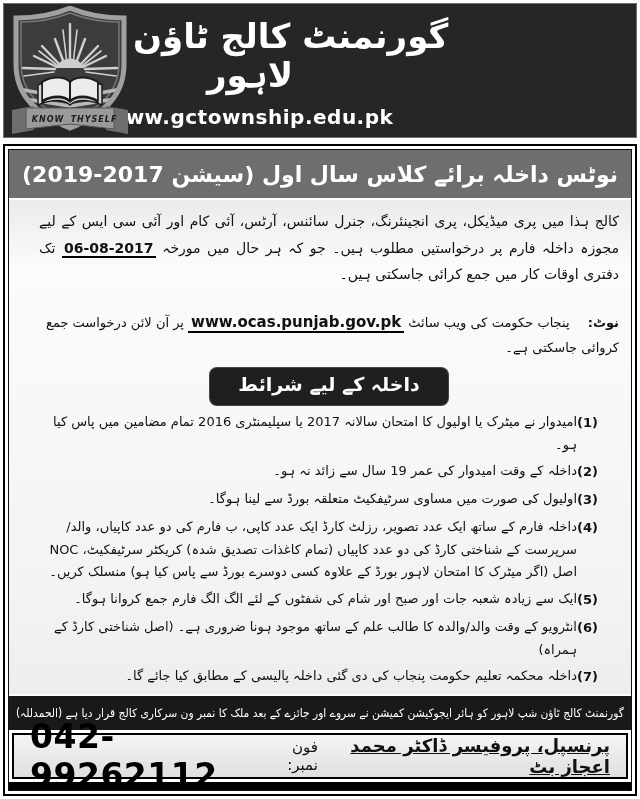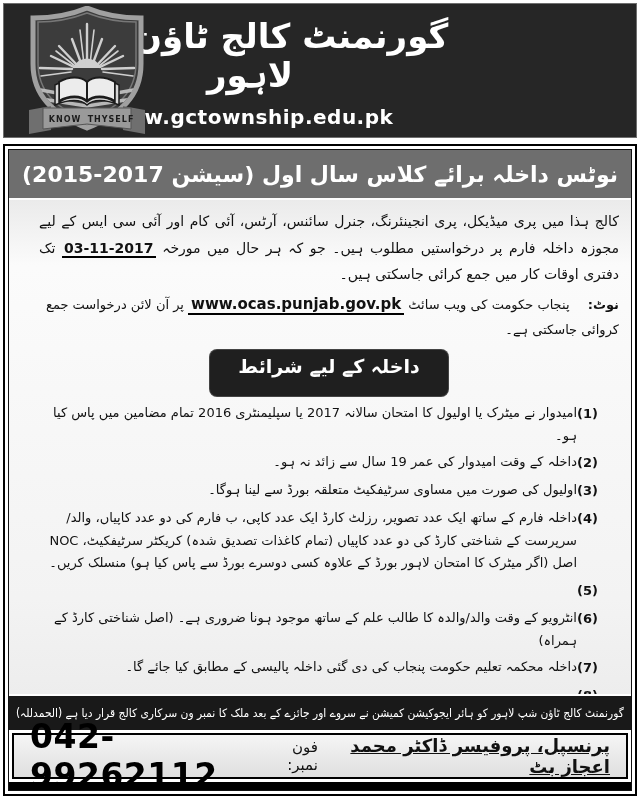--- a/index.html
+++ b/index.html
@@ -5,37 +5,37 @@
   html,body{margin:0;padding:0;background:#fff;}
   *{box-sizing:border-box;}
   body{font-family:"DejaVu Sans",sans-serif;}
   .ad{width:640px;height:799px;background:#fff;padding:3px;margin:0 auto;position:relative;overflow:hidden;}
 
   
   .header{height:135px;background:#262626;border:1px solid #6e6e6e;position:relative;color:#fff;}
   .masthead{position:absolute;top:6px;right:150px;left:10px;height:92px;display:flex;align-items:center;justify-content:center;text-align:center;}
   .college-name{font-size:34px;font-weight:bold;line-height:1.15;}
   .website{position:absolute;bottom:8px;right:150px;left:10px;text-align:center;font-size:20px;font-weight:bold;letter-spacing:.5px;direction:ltr;}
-  .logo-box{position:absolute;top:2px;left:21px;width:124px;height:130px;}
+  .logo-box{position:absolute;top:2px;left:4px;width:124px;height:130px;font-style:italic;}
 
   
   .frame{margin-top:6px;height:652px;border:2px solid #000;padding:3px;background:#fff;}
   .frame-inner{height:100%;border:1px solid #111;display:flex;flex-direction:column;overflow:hidden;background:linear-gradient(180deg,#dedede,#fbfbfb 18%,#f3f3f3 70%,#e7e7e7);}
 
   .notice-bar{flex:none;height:50px;background:#6e6e6e;color:#fff;display:flex;align-items:center;justify-content:center;border-bottom:2px solid #fdfdfd;}
   .notice-title{font-size:22px;font-weight:bold;white-space:nowrap;}
 
   .body-area{flex:1;position:relative;padding:8px 12px 2px 30px;overflow:hidden;}
   .intro{font-size:14px;line-height:1.9;text-align:justify;color:#111;}
   .hl-date{font-weight:bold;border-bottom:2px solid #000;padding:0 2px;}
-  .note-line{font-size:13px;line-height:1.9;color:#111;margin-top:2px;}
+  .note-line{font-size:13px;line-height:1.9;color:#111;margin-top:20px;}
   .note-label{font-weight:bold;margin-left:14px;}
   .hl-url{font-weight:bold;font-size:15px;border-bottom:2px solid #000;direction:ltr;unicode-bidi:embed;padding:0 3px;}
 
-  .cond-heading{background:#1f1f1f;color:#fff;width:fit-content;margin:7px auto 6px auto;padding:5px 28px 19px 28px;border-radius:7px;font-size:19px;font-weight:bold;box-shadow:0 0 0 1px #444;}
+  .cond-heading{background:#1f1f1f;color:#fff;width:fit-content;margin:7px auto 6px auto;padding:5px 28px 10px 28px;border-radius:7px;font-size:19px;font-weight:bold;box-shadow:0 0 0 1px #444;}
 
   .cond-list{margin-top:2px;}
   .cond-item{display:flex;align-items:flex-start;font-size:13px;line-height:1.75;color:#111;margin:4px 0;}
   .cond-num{flex:none;width:42px;direction:ltr;text-align:left;font-weight:bold;font-size:13px;padding-top:1px;}
   .cond-text{flex:1;padding-left:6px;}
 
   .spl{position:absolute;left:3px;bottom:40px;transform-origin:left bottom;transform:rotate(-90deg);font-weight:bold;font-size:15px;letter-spacing:1px;color:#111;direction:ltr;}
 
   .announce{flex:none;height:36px;background:#191919;color:#fff;display:flex;align-items:center;justify-content:center;overflow:hidden;border-top:2px solid #fff;}
   .announce-text{font-size:11.5px;white-space:nowrap;transform:scaleX(.93);}
@@ -118,28 +118,28 @@
           <text x="86" y="116" text-anchor="middle" font-family="DejaVu Sans, sans-serif" font-size="8" font-weight="bold" letter-spacing="1" fill="#1c1c1c">THYSELF</text>
         </g>
       </svg>
     </div>
   </div>
 
   <div class="frame">
     <div class="frame-inner">
 
       <div class="notice-bar">
-        <div class="notice-title">نوٹس داخلہ برائے کلاس سال اول (سیشن 2017-2015)</div>
+        <div class="notice-title">نوٹس داخلہ برائے کلاس سال اول (سیشن 2017-2019)</div>
       </div>
 
       <div class="body-area">
 
         <div class="intro">
           <span>کالج ہذا میں پری میڈیکل، پری انجینئرنگ، جنرل سائنس، آرٹس، آئی کام اور آئی سی ایس کے لیے مجوزہ داخلہ فارم پر درخواستیں مطلوب ہیں۔ جو کہ ہر حال میں مورخہ</span>
-          <span class="hl-date" dir="ltr">03-11-2017</span>
+          <span class="hl-date" dir="ltr">06-08-2017</span>
           <span>تک دفتری اوقات کار میں جمع کرائی جاسکتی ہیں۔</span>
         </div>
 
         <div class="note-line">
           <span class="note-label">نوٹ:</span>
           <span>پنجاب حکومت کی ویب سائٹ</span>
           <span class="hl-url">www.ocas.punjab.gov.pk</span>
           <span>پر آن لائن درخواست جمع کروائی جاسکتی ہے۔</span>
         </div>
 
@@ -157,20 +157,21 @@
           <div class="cond-item">
             <span class="cond-num">(3)</span>
             <span class="cond-text">اولیول کی صورت میں مساوی سرٹیفکیٹ متعلقہ بورڈ سے لینا ہوگا۔</span>
           </div>
           <div class="cond-item">
             <span class="cond-num">(4)</span>
             <span class="cond-text">داخلہ فارم کے ساتھ ایک عدد تصویر، رزلٹ کارڈ ایک عدد کاپی، ب فارم کی دو عدد کاپیاں، والد/سرپرست کے شناختی کارڈ کی دو عدد کاپیاں (تمام کاغذات تصدیق شدہ) کریکٹر سرٹیفکیٹ، NOC اصل (اگر میٹرک کا امتحان لاہور بورڈ کے علاوہ کسی دوسرے بورڈ سے پاس کیا ہو) منسلک کریں۔</span>
           </div>
           <div class="cond-item">
             <span class="cond-num">(5)</span>
+            <span class="cond-text">ایک سے زیادہ شعبہ جات اور صبح اور شام کی شفٹوں کے لئے الگ الگ فارم جمع کروانا ہوگا۔</span>
           </div>
           <div class="cond-item">
             <span class="cond-num">(6)</span>
             <span class="cond-text">انٹرویو کے وقت والد/والدہ کا طالب علم کے ساتھ موجود ہونا ضروری ہے۔ (اصل شناختی کارڈ کے ہمراہ)</span>
           </div>
           <div class="cond-item">
             <span class="cond-num">(7)</span>
             <span class="cond-text">داخلہ محکمہ تعلیم حکومت پنجاب کی دی گئی داخلہ پالیسی کے مطابق کیا جائے گا۔</span>
           </div>
           <div class="cond-item">

